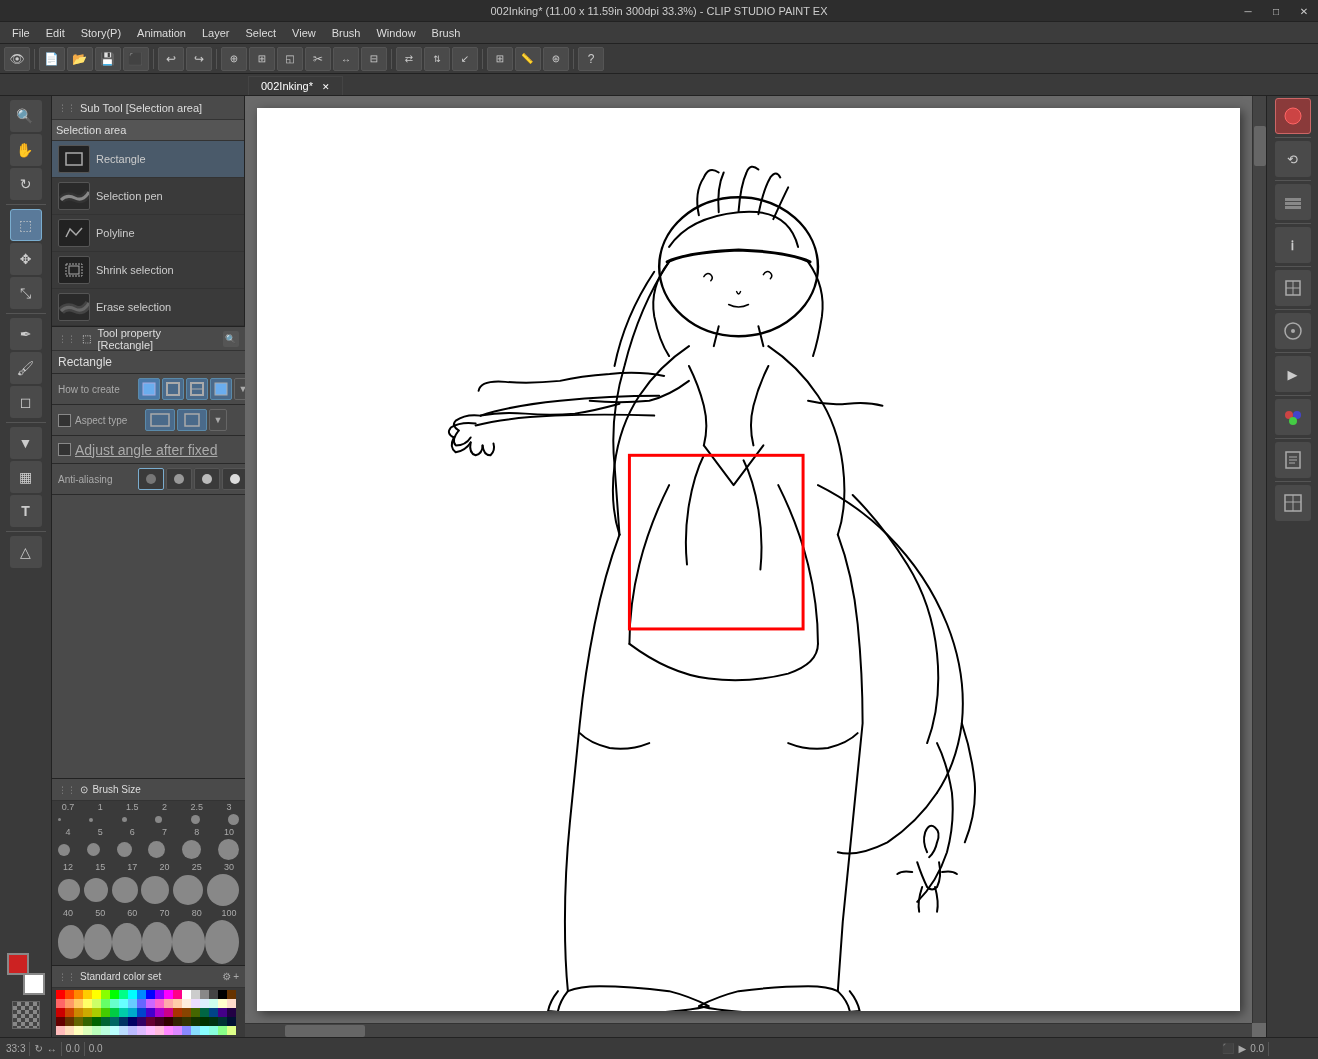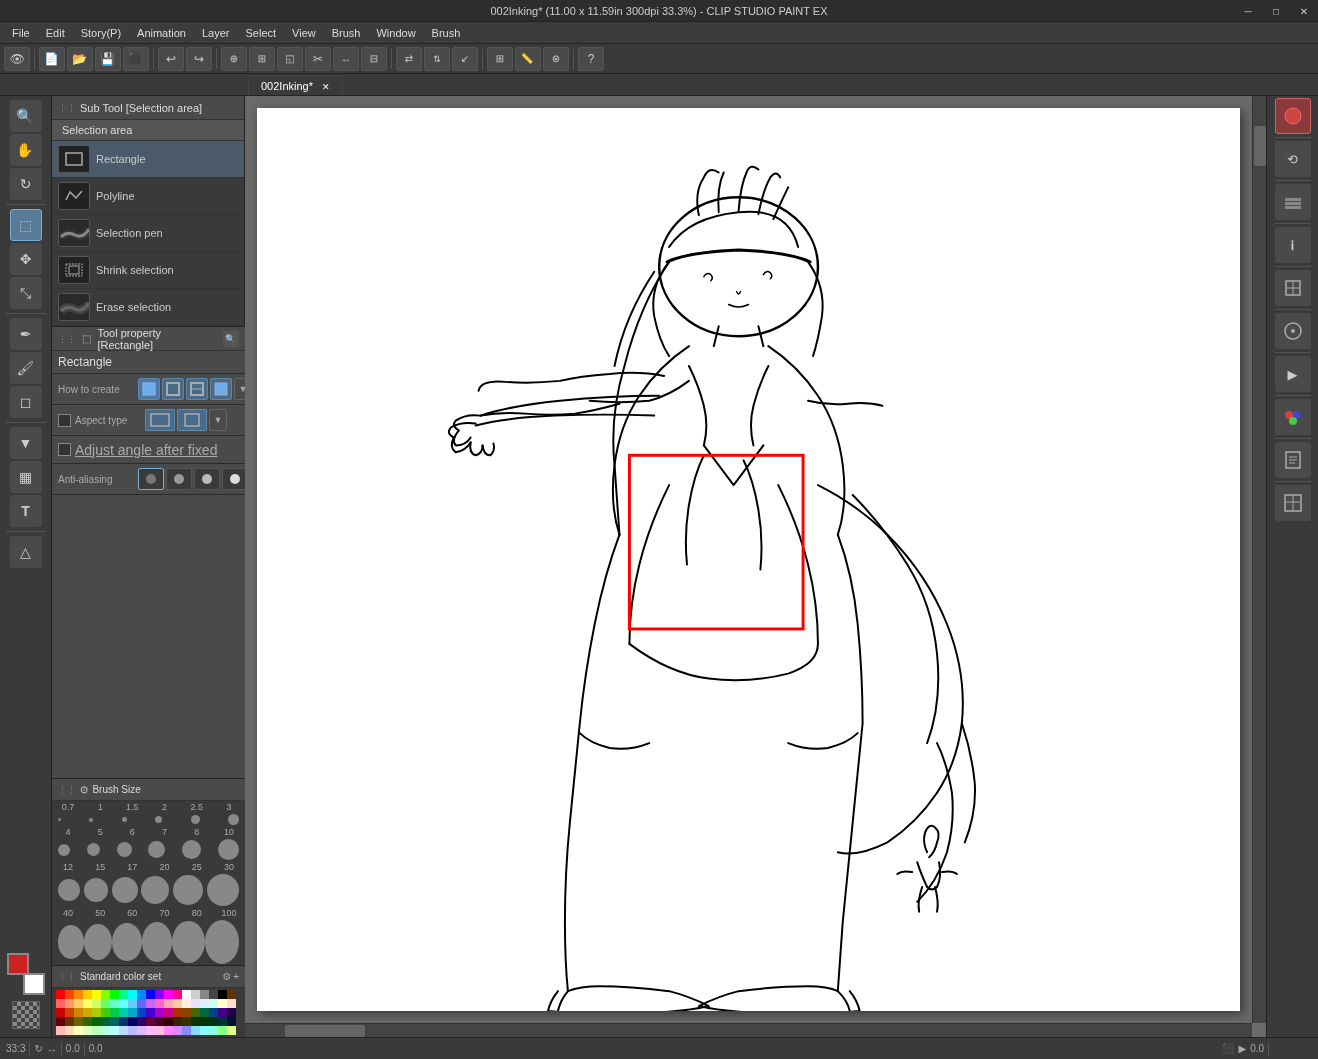--- a/index.html
+++ b/index.html
@@ -494,52 +494,52 @@
   </div>
 
   <div id="left-panels-wrapper">
 
     <div id="sub-tool-panel" style="flex-shrink:0;">
       <div id="sub-tool-header">
         <span style="color:#888;margin-right:4px;font-size:9px;">⋮⋮</span>
         <span>Sub Tool [Selection area]</span>
       </div>
 
-      <div style="padding:4px 10px;background:#555;font-size:11px;color:#ddd;border-bottom:1px solid #333;">
+      <div style="padding:4px 4px;background:#555;font-size:11px;color:#ddd;border-bottom:1px solid #333;">
         <span>Selection area</span>
       </div>
 
       <div class="sub-tool-item active">
         <div class="sub-tool-icon">
           <svg width="20" height="16">
             <rect x="2" y="2" width="16" height="12" fill="none" stroke="#aaa" stroke-width="1.5"></rect>
           </svg>
         </div>
         <span class="sub-tool-label">Rectangle</span>
       </div>
 
 
-
-      <div class="sub-tool-item">
-        <div class="sub-tool-icon">
-          <svg width="20" height="16">
-            <polyline points="2,12 6,4 12,10 18,3" fill="none" stroke="#aaa" stroke-width="1.5"></polyline>
-          </svg>
-        </div>
-        <span class="sub-tool-label">Polyline</span>
-      </div>
 
       <div class="sub-tool-item">
         <div class="sub-tool-icon" style="background:#2a2a2a;">
           <svg width="32" height="20">
             <path d="M2,14 Q8,8 16,12 Q24,16 30,6" fill="none" stroke="#333" stroke-width="8"></path>
             <path d="M2,14 Q8,8 16,12 Q24,16 30,6" fill="none" stroke="#888" stroke-width="3"></path>
           </svg>
         </div>
         <span class="sub-tool-label">Selection pen</span>
+      </div>
+
+      <div class="sub-tool-item">
+        <div class="sub-tool-icon">
+          <svg width="20" height="16">
+            <polyline points="2,12 6,4 12,10 18,3" fill="none" stroke="#aaa" stroke-width="1.5"></polyline>
+          </svg>
+        </div>
+        <span class="sub-tool-label">Polyline</span>
       </div>
 
       <div class="sub-tool-item">
         <div class="sub-tool-icon">
           <svg width="20" height="16">
             <rect x="2" y="2" width="16" height="12" fill="none" stroke="#aaa" stroke-width="1" stroke-dasharray="2,1"></rect>
             <rect x="5" y="4" width="10" height="8" fill="none" stroke="#aaa" stroke-width="1"></rect>
           </svg>
         </div>
         <span class="sub-tool-label">Shrink selection</span>

